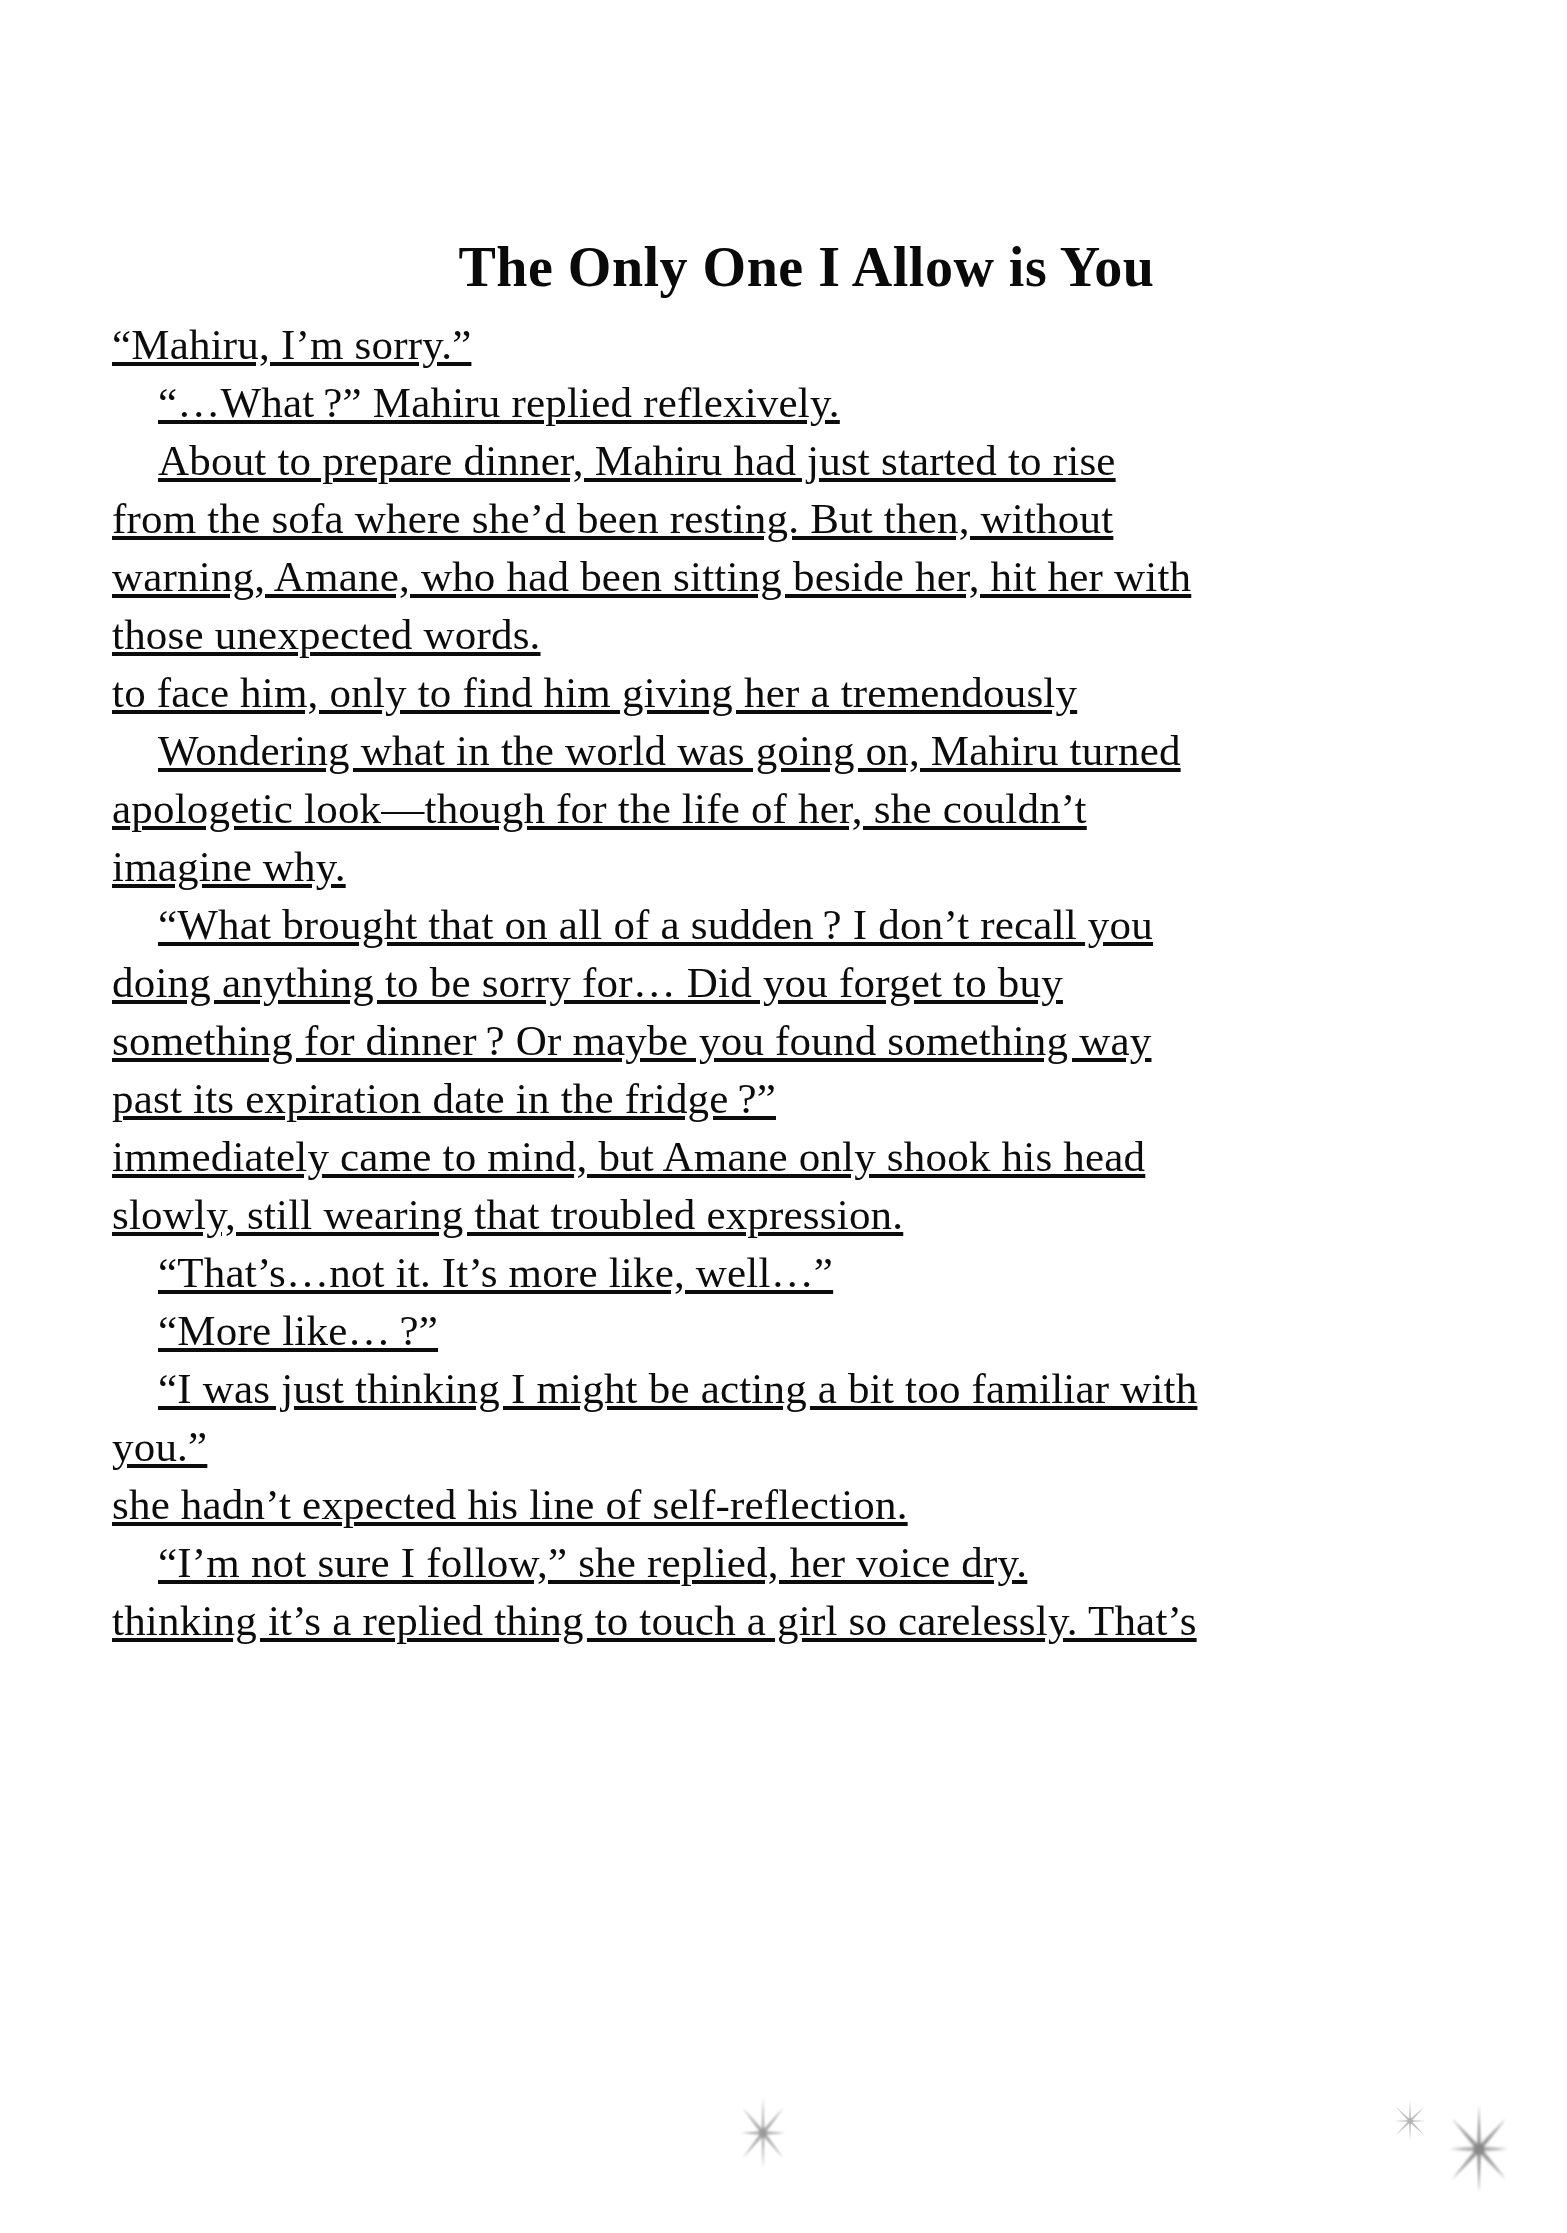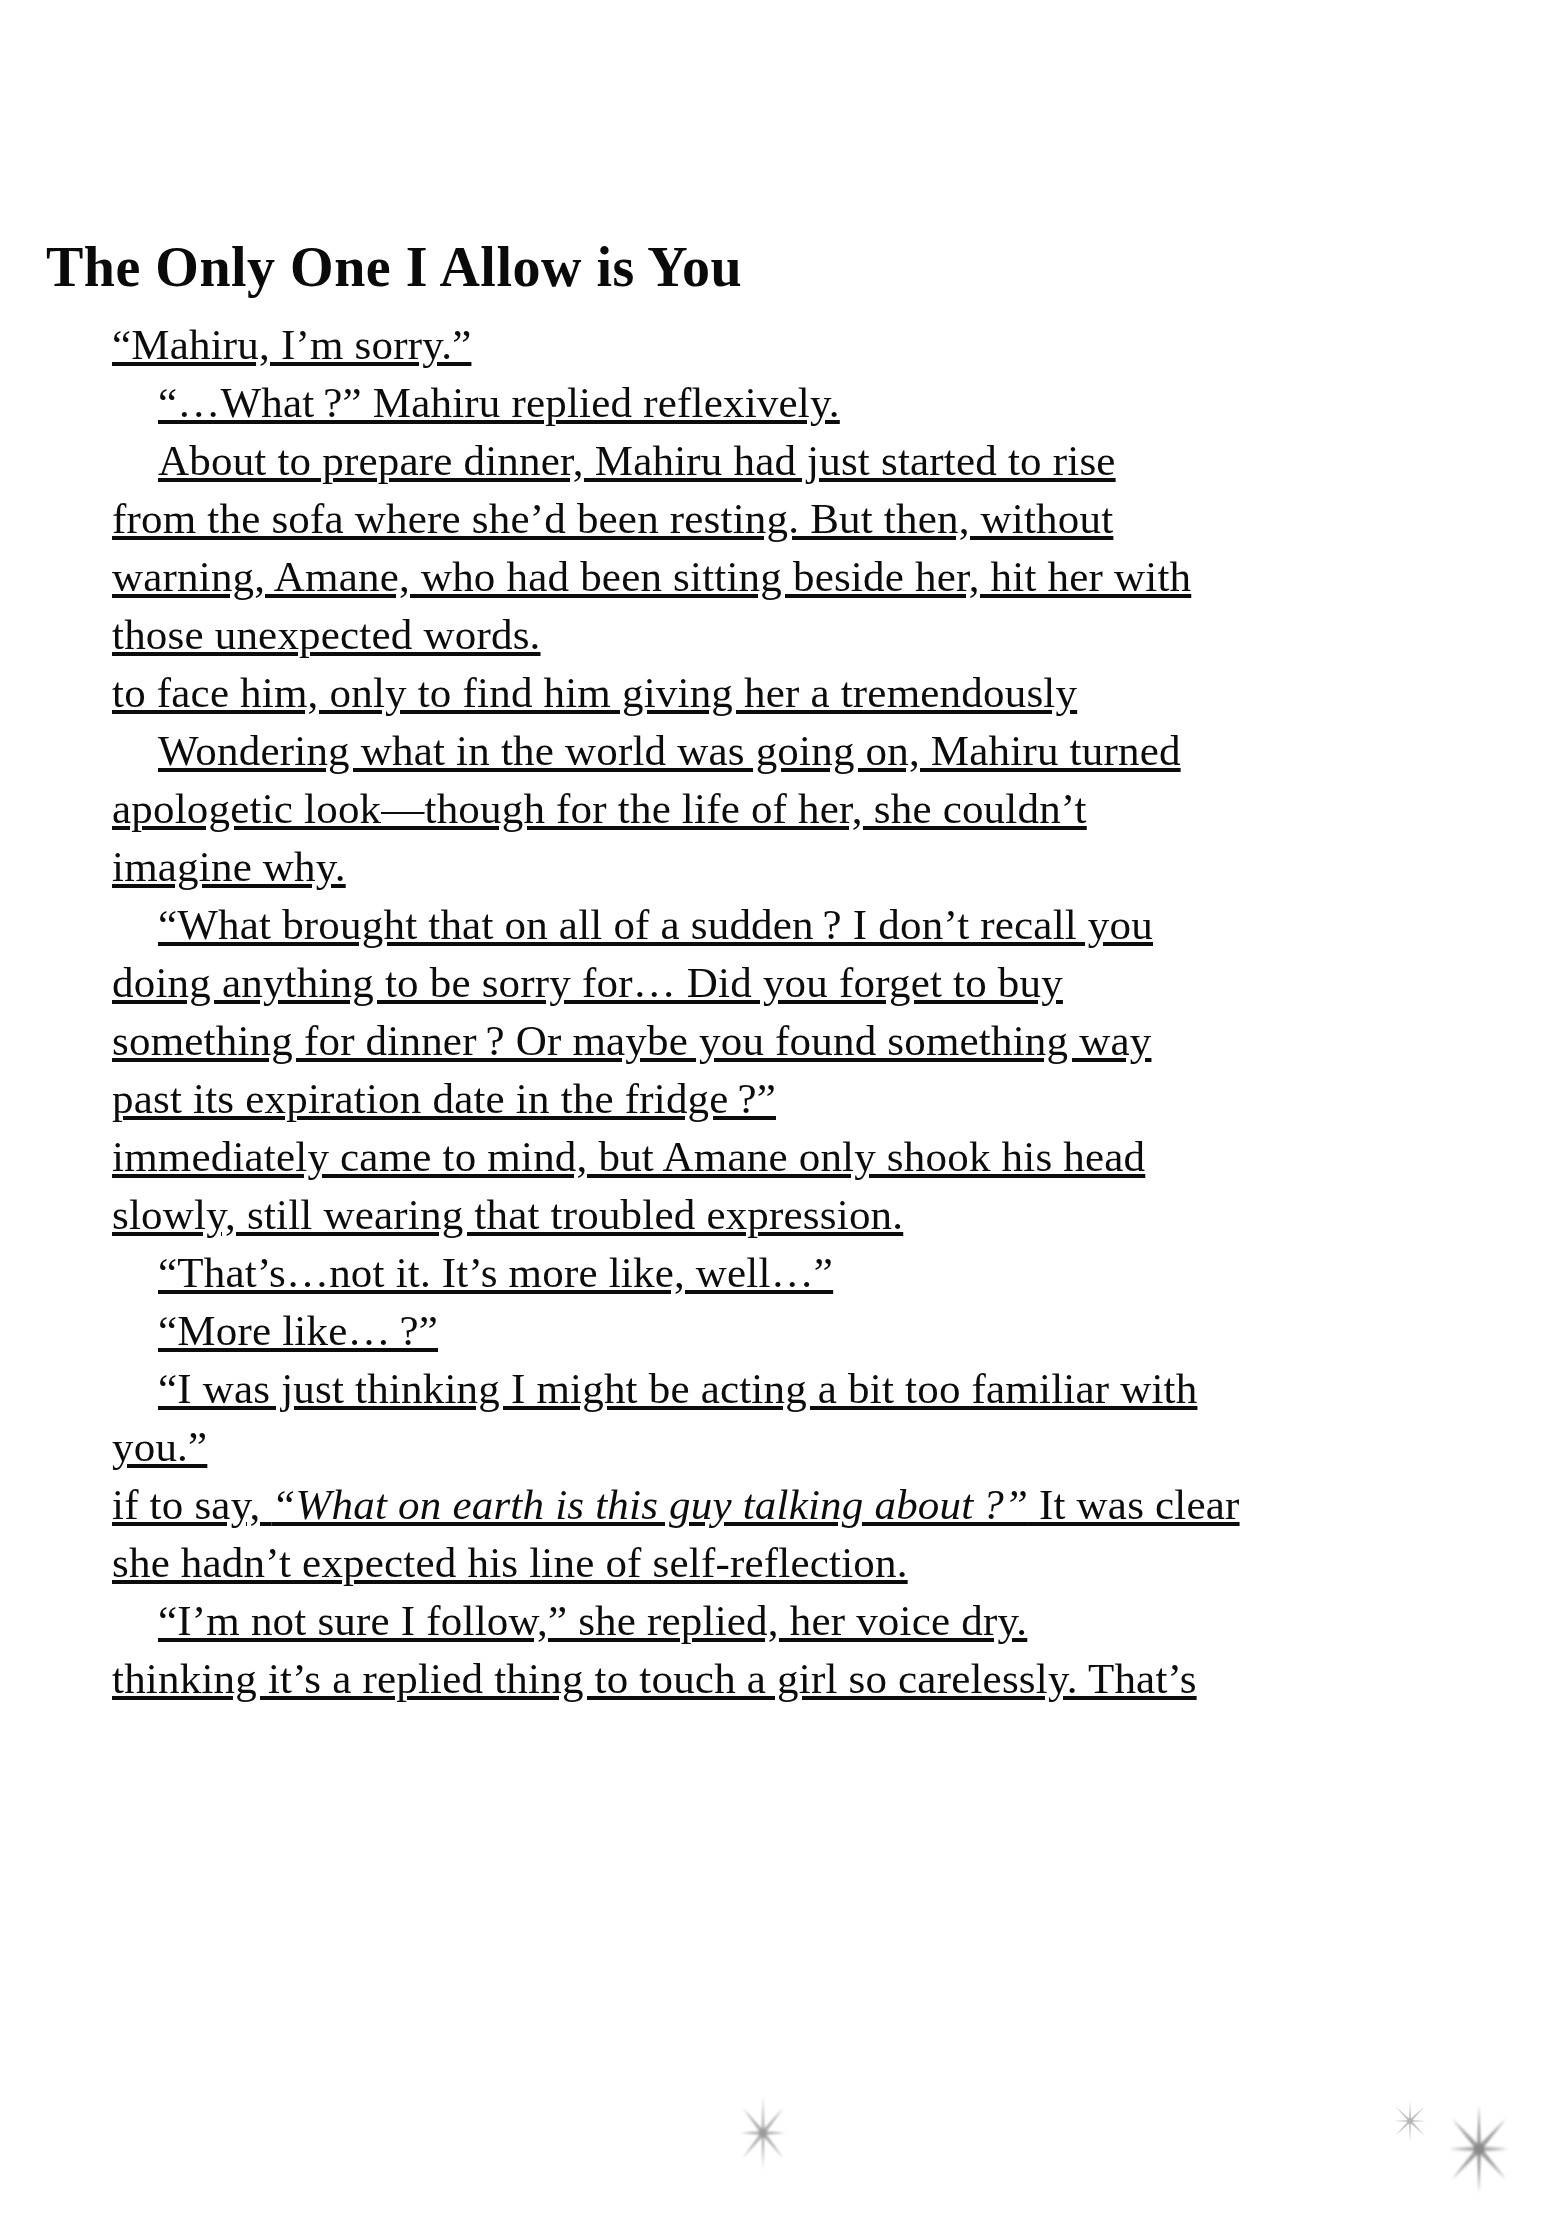--- a/index.html
+++ b/index.html
@@ -11,21 +11,21 @@
     font-family: "Liberation Serif", serif;
     color: #0c0c0c;
   }
   .page {
     position: absolute; inset: 0;
     background: #ffffff;
   }
   .chapter-title {
     position: absolute;
     top: 196px; left: 0; right: 0;
-    text-align: left;
+    text-align: center;
     font-size: 56px;
     font-weight: bold;
     line-height: 66px;
     letter-spacing: 0.5px;
     color: #0a0a0a;
     white-space: nowrap;
     margin-left: 46px;
   }
   .text-block {
     position: absolute;
@@ -77,21 +77,20 @@
       <div class="line indent"><span class="seg-normal">“What brought that on all of a sudden ? I don’t recall you</span></div>
       <div class="line"><span class="seg-normal">doing anything to be sorry for… Did you forget to buy</span></div>
       <div class="line"><span class="seg-normal">something for dinner ? Or maybe you found something way</span></div>
       <div class="line"><span class="seg-normal">past its expiration date in the fridge ?”</span></div>
       <div class="line"><span class="seg-normal">immediately came to mind, but Amane only shook his head</span></div>
       <div class="line"><span class="seg-normal">slowly, still wearing that troubled expression.</span></div>
       <div class="line indent"><span class="seg-normal">“That’s…not it. It’s more like, well…”</span></div>
       <div class="line indent"><span class="seg-normal">“More like… ?”</span></div>
       <div class="line indent"><span class="seg-normal">“I was just thinking I might be acting a bit too familiar with</span></div>
       <div class="line"><span class="seg-normal">you.”</span></div>
-      <div class="line"><span class="seg-normal">if to say, </span><span class="seg-italic">“What on earth is this guy talking about ?”</span><span class="seg-normal"> It was clear</span></div>
       <div class="line"><span class="seg-normal">she hadn’t expected his line of self-reflection.</span></div>
       <div class="line indent"><span class="seg-normal">“I’m not sure I follow,” she replied, her voice dry.</span></div>
       <div class="line"><span class="seg-normal">thinking it’s a replied thing to touch a girl so carelessly. That’s</span></div>
     </div>
 
   <div id="decorations">
       <div class="sparkle" style="left: 733px; top: 2096px; width: 60px; height: 74px; opacity: 0.85;">
         <svg viewBox="0 0 100 100" preserveAspectRatio="none">
           <g filter="url(#spark-blur)" fill="#9f9f9f">
             <polygon points="50,1 52.6,50 50,99 47.4,50"></polygon>

